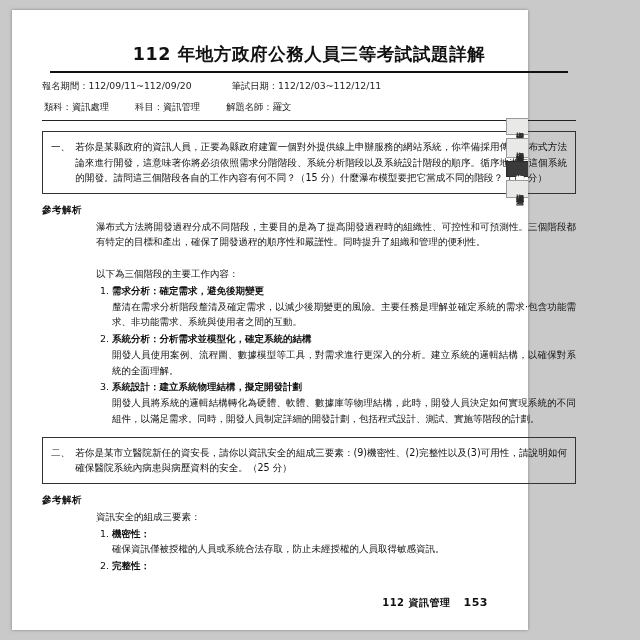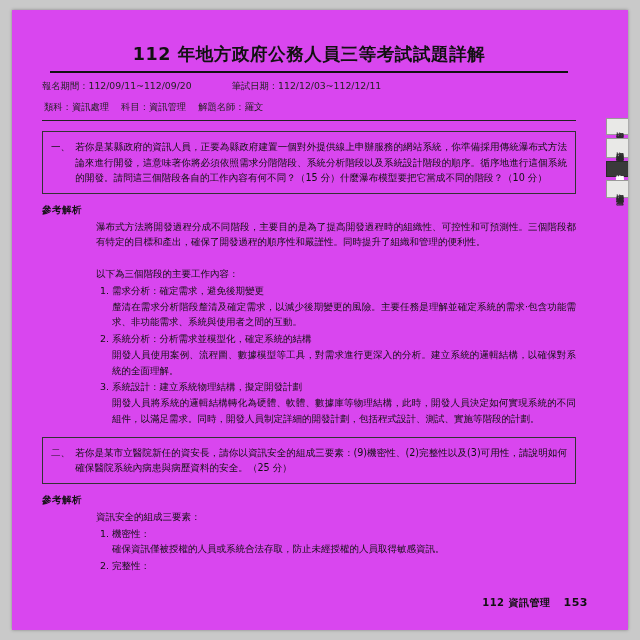--- a/index.html
+++ b/index.html
@@ -6,22 +6,22 @@
   html, body { margin: 0; padding: 0; }
   body {
     width: 640px; height: 640px;
     background: #c9c9c9;
     font-family: "DejaVu Sans", "Liberation Sans", sans-serif;
     overflow: hidden;
   }
   .page {
     position: absolute;
     left: 12px; top: 10px;
-    width: 616px; height: 620px;
-    background: #d946ef;
+    width: 516px; height: 620px;
+    background: #ffffff;
     box-shadow: 0 0 3px rgba(0,0,0,0.35);
   }
   
   .tab-rail {
     position: absolute;
     right: 0; top: 108px;
     width: 26px;
     display: flex; flex-direction: column; gap: 3px;
     align-items: flex-end;
   }
@@ -64,21 +64,21 @@
   }
   .meta-row {
     display: flex;
     gap: 40px;
     font-size: 9.3px;
     color: #222;
     margin-top: 7px;
   }
   .meta-row2 {
     display: flex;
-    gap: 12px;
+    gap: 26px;
     font-size: 9.3px;
     color: #222;
     margin-top: 8px;
     padding-left: 2px;
   }
   .rule {
     border-bottom: 1px solid #222;
     margin: 6px 0 10px 0;
   }
   .q-box {
@@ -108,21 +108,21 @@
     flex: 1 1 auto;
     font-size: 9.5px;
     line-height: 1.66;
     color: #111;
     text-align: justify;
   }
   .ans-body p { margin: 16px 0 1px 0; }
   .ans-body .lead { margin-bottom: 1px; }
   ol.num { margin: 1px 0 0 0; padding-left: 16px; }
   ol.num > li { margin-bottom: 1px; }
-  ol.num > li > .hd { font-weight: normal; }
+  ol.num > li > .hd { font-weight: bold; }
   ol.num > li > .bd { display: block; }
   .footer {
     position: absolute;
     right: 40px; bottom: 20px;
     font-size: 10px;
     color: #111;
     font-weight: bold;
     letter-spacing: 0.5px;
   }
   .footer .pg { margin-left: 9px; font-size: 11px; }

